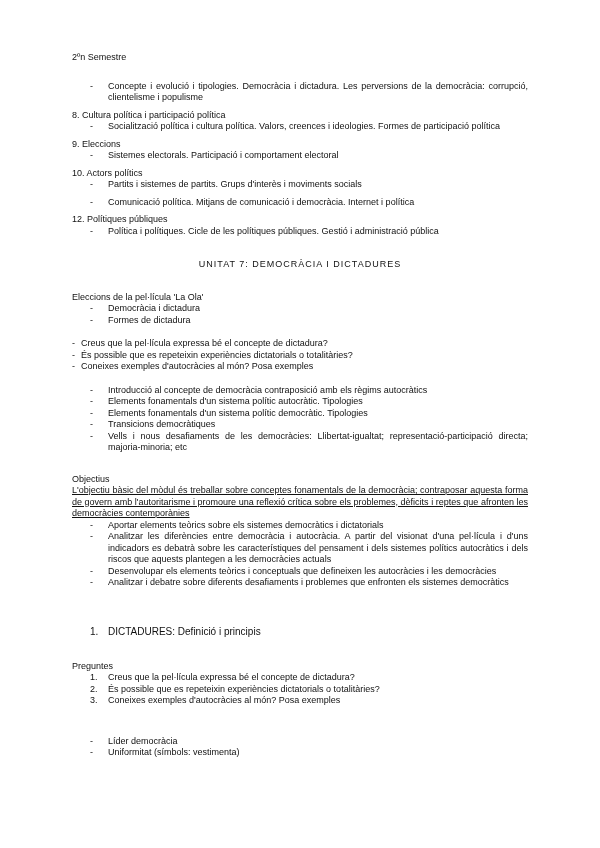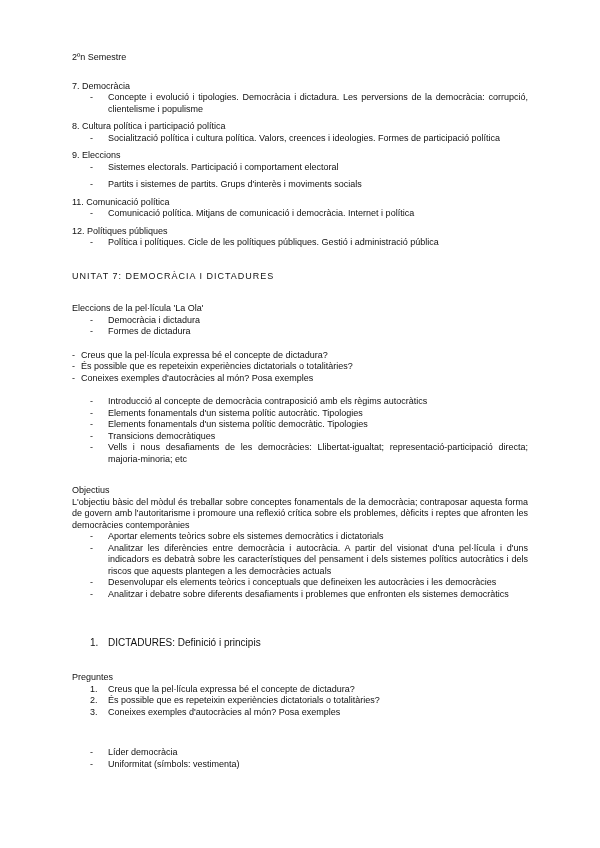--- a/index.html
+++ b/index.html
@@ -19,40 +19,39 @@
     padding: 52px 72px 30px 72px;
     border-radius: 12px;
   }
   .semester { margin-bottom: 17px; }
   .syl { margin-bottom: 6px; }
   .b { display: flex; margin-left: 18px; }
   .b .m { flex: 0 0 18px; }
   .b .t { flex: 1 1 auto; text-align: justify; }
   .qline { display: flex; }
   .qline .m { flex: 0 0 9px; }
-  .unit-title { margin: 22px 0 21px 0; letter-spacing: 1px; }
+  .unit-title { margin: 22px 0 21px 0; letter-spacing: 1px; text-align: center; }
   .blk { margin-bottom: 12px; }
   .topics { margin-bottom: 20px; }
   .obj { margin-bottom: 36px; }
-  .obj .para { text-align: justify; }
+  .obj .para { text-align: justify; text-decoration: underline; }
   .h1 { display: flex; margin-left: 18px; font-size: 10px; line-height: 13px; margin-bottom: 23px; }
   .h1 .m { flex: 0 0 18px; }
   .preg { margin-bottom: 29px; }
   .n { display: flex; margin-left: 18px; }
   .n .m { flex: 0 0 18px; }
 </style>
 </head>
 <body>
 
 <div class="page">
 
   <div class="semester">2ºn Semestre</div>
 
   <section class="syl">
-    <div>7. Democràcia</div>
     <div class="b">
       <span class="m">-</span>
       <span class="t">Concepte i evolució i tipologies. Democràcia i dictadura. Les perversions de la democràcia: corrupció, clientelisme i populisme</span>
     </div>
   </section>
 
   <section class="syl">
     <div>8. Cultura política i participació política</div>
     <div class="b">
       <span class="m">-</span>
@@ -62,28 +61,28 @@
 
   <section class="syl">
     <div>9. Eleccions</div>
     <div class="b">
       <span class="m">-</span>
       <span class="t">Sistemes electorals. Participació i comportament electoral</span>
     </div>
   </section>
 
   <section class="syl">
+    <div>10. Actors polítics</div>
     <div class="b">
       <span class="m">-</span>
       <span class="t">Partits i sistemes de partits. Grups d'interès i moviments socials</span>
     </div>
   </section>
 
   <section class="syl">
-    <div>11. Comunicació política</div>
     <div class="b">
       <span class="m">-</span>
       <span class="t">Comunicació política. Mitjans de comunicació i democràcia. Internet i política</span>
     </div>
   </section>
 
   <section class="syl">
     <div>12. Polítiques públiques</div>
     <div class="b">
       <span class="m">-</span>

